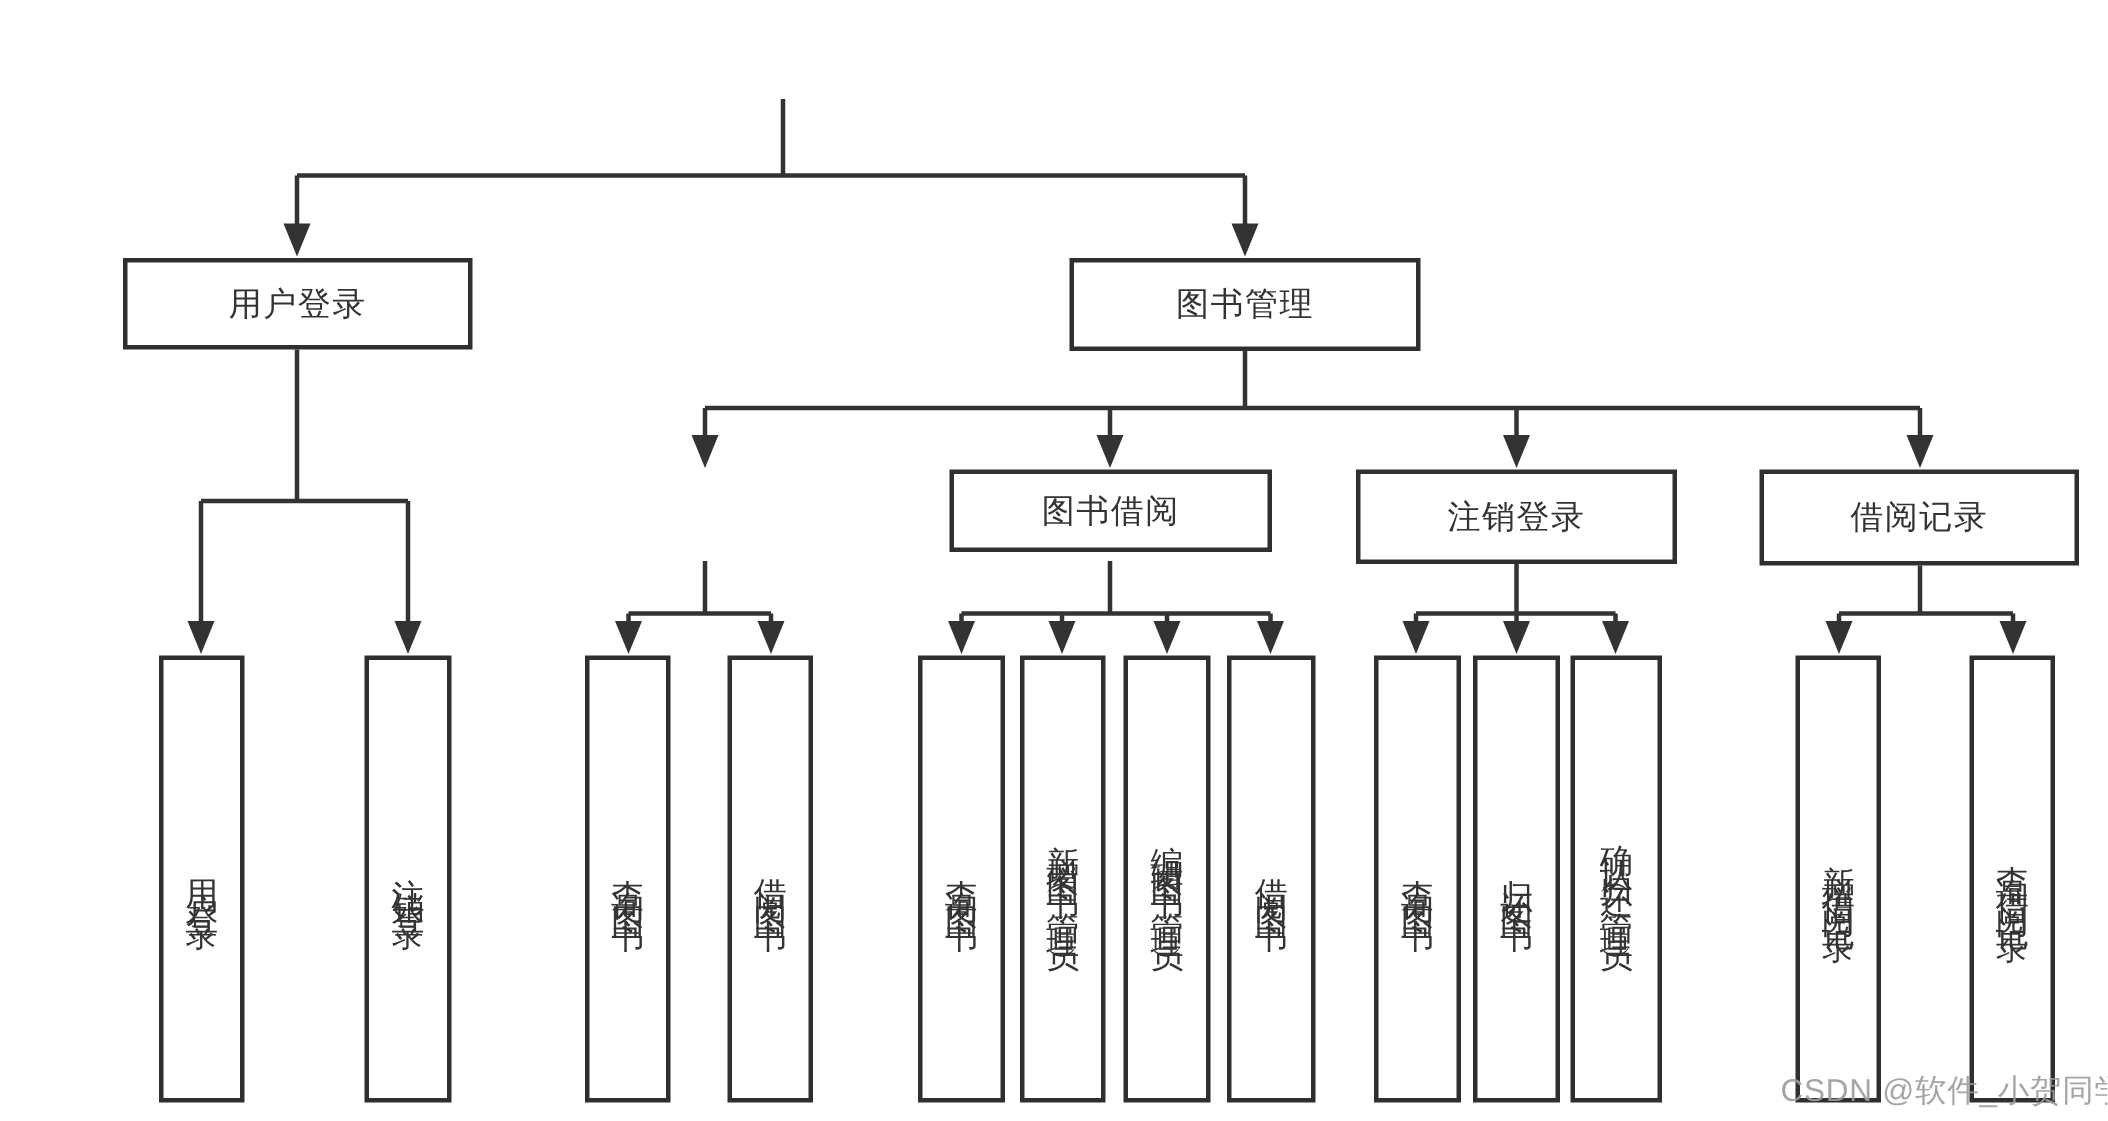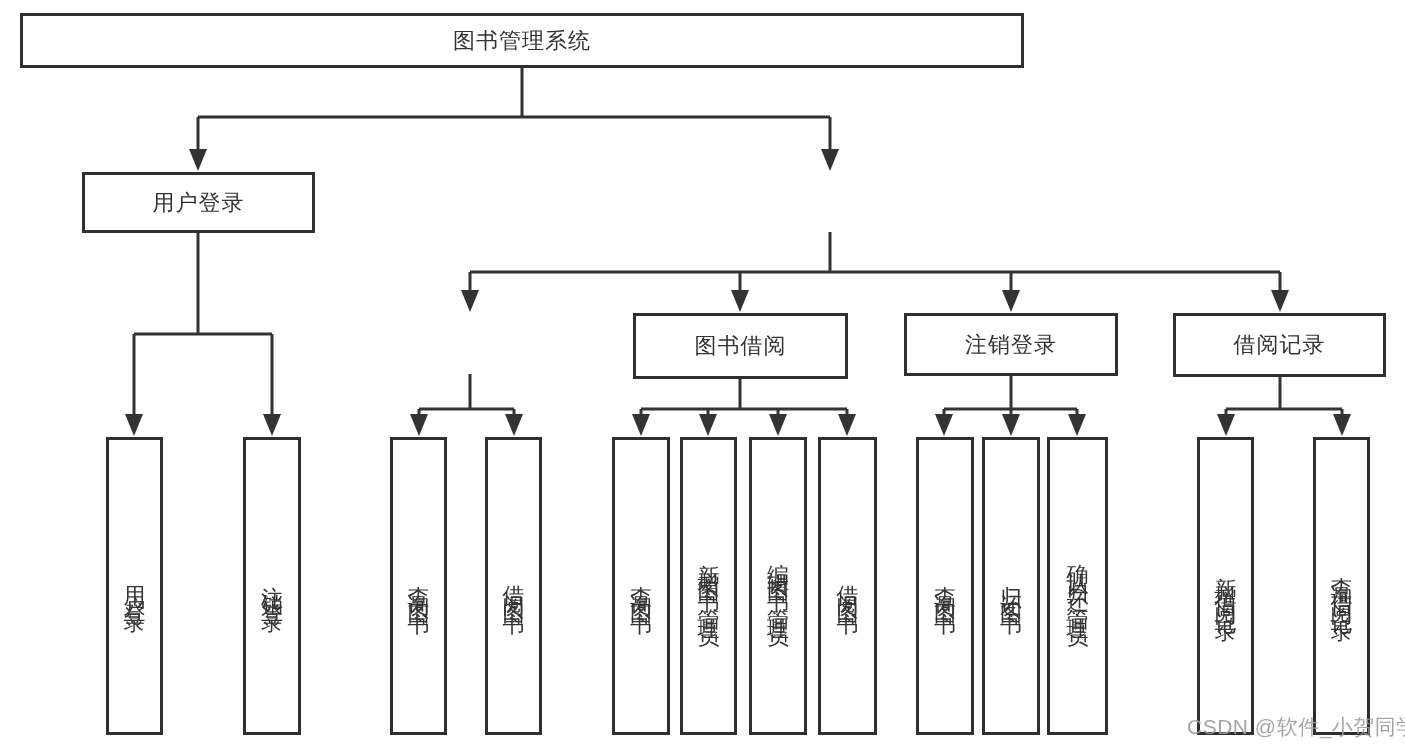--- a/index.html
+++ b/index.html
@@ -111,29 +111,29 @@
       <polygon points="1068,414 1086,414 1077,436"></polygon>
     </g>
 
     <g>
       <path d="M1280 375 V409 M1226 409 H1342 M1226 409 V416 M1342 409 V416"></path>
       <polygon points="1217,414 1235,414 1226,436"></polygon>
       <polygon points="1333,414 1351,414 1342,436"></polygon>
     </g>
   </svg>
 
-  <div class="hbox" style="left:20px;top:13px;width:1004px;height:55px">
-    <span>图书管理系统</span>
-  </div>
 
   <div class="hbox" style="left:82px;top:172px;width:233px;height:61px">
     <span>用户登录</span>
   </div>
+  <div class="hbox" style="left:713px;top:172px;width:234px;height:62px">
+    <span>图书管理</span>
+  </div>
 
-  <div class="hbox" style="left:633px;top:313px;width:215px;height:66px">
+  <div class="hbox" style="left:633px;top:313px;width:215px;height:55px">
     <span>图书借阅</span>
   </div>
   <div class="hbox" style="left:904px;top:313px;width:214px;height:63px">
     <span>注销登录</span>
   </div>
   <div class="hbox" style="left:1173px;top:313px;width:213px;height:64px">
     <span>借阅记录</span>
   </div>
 
   <div class="vbox" style="left:106px;width:57px">

